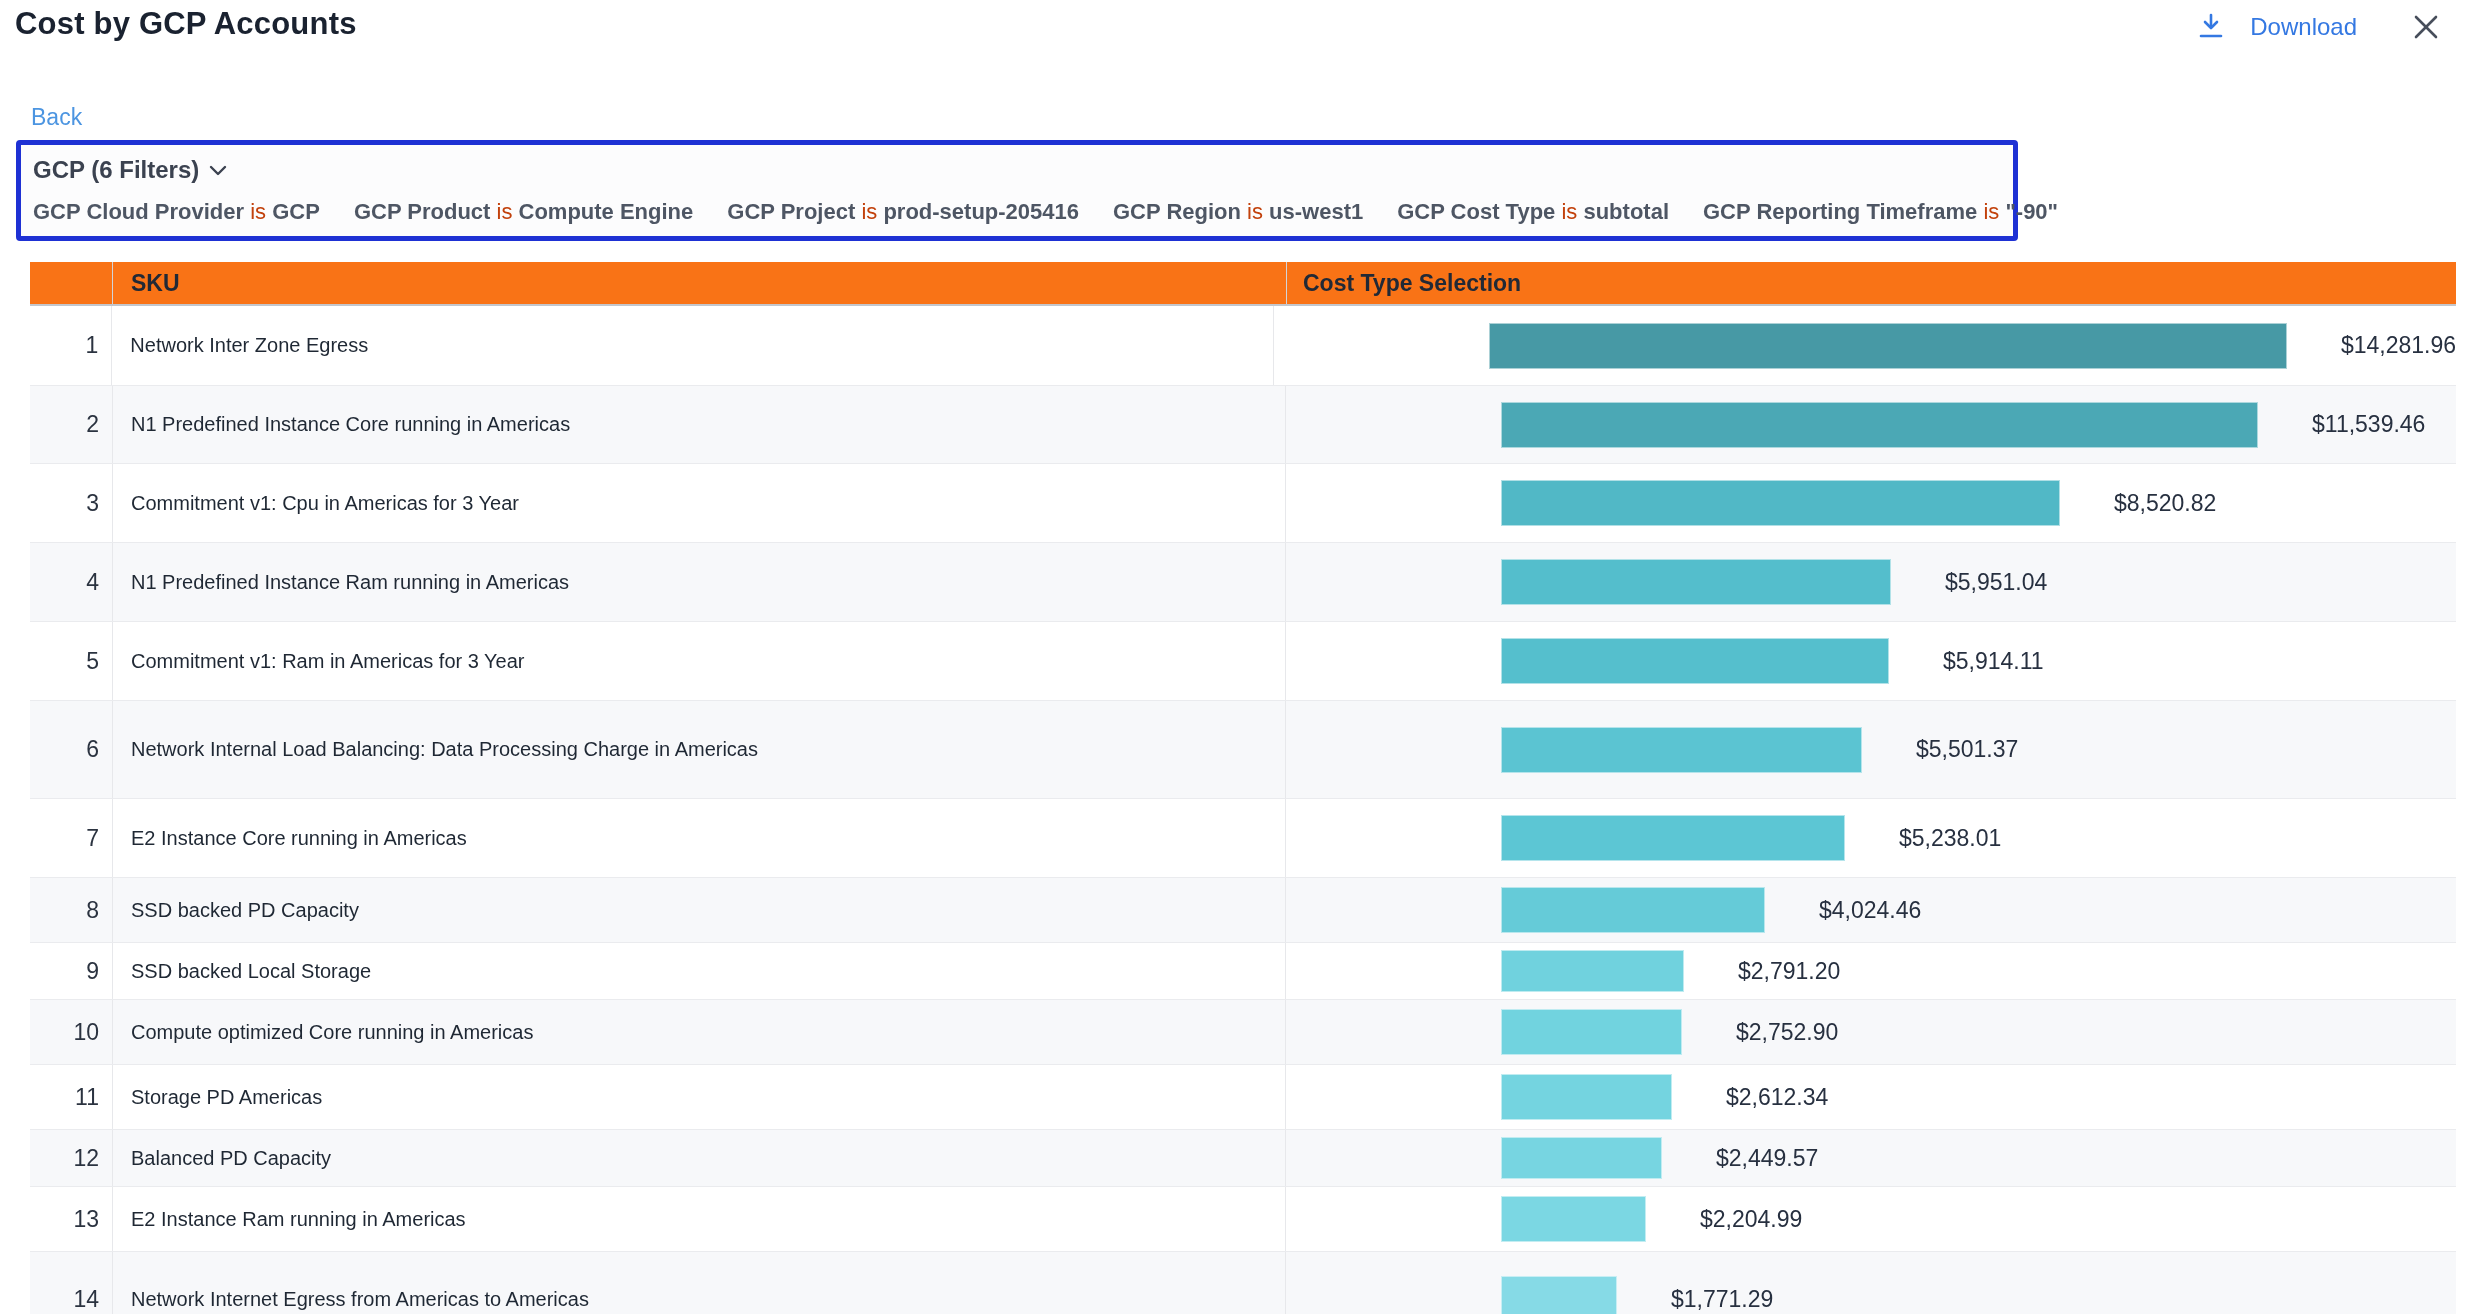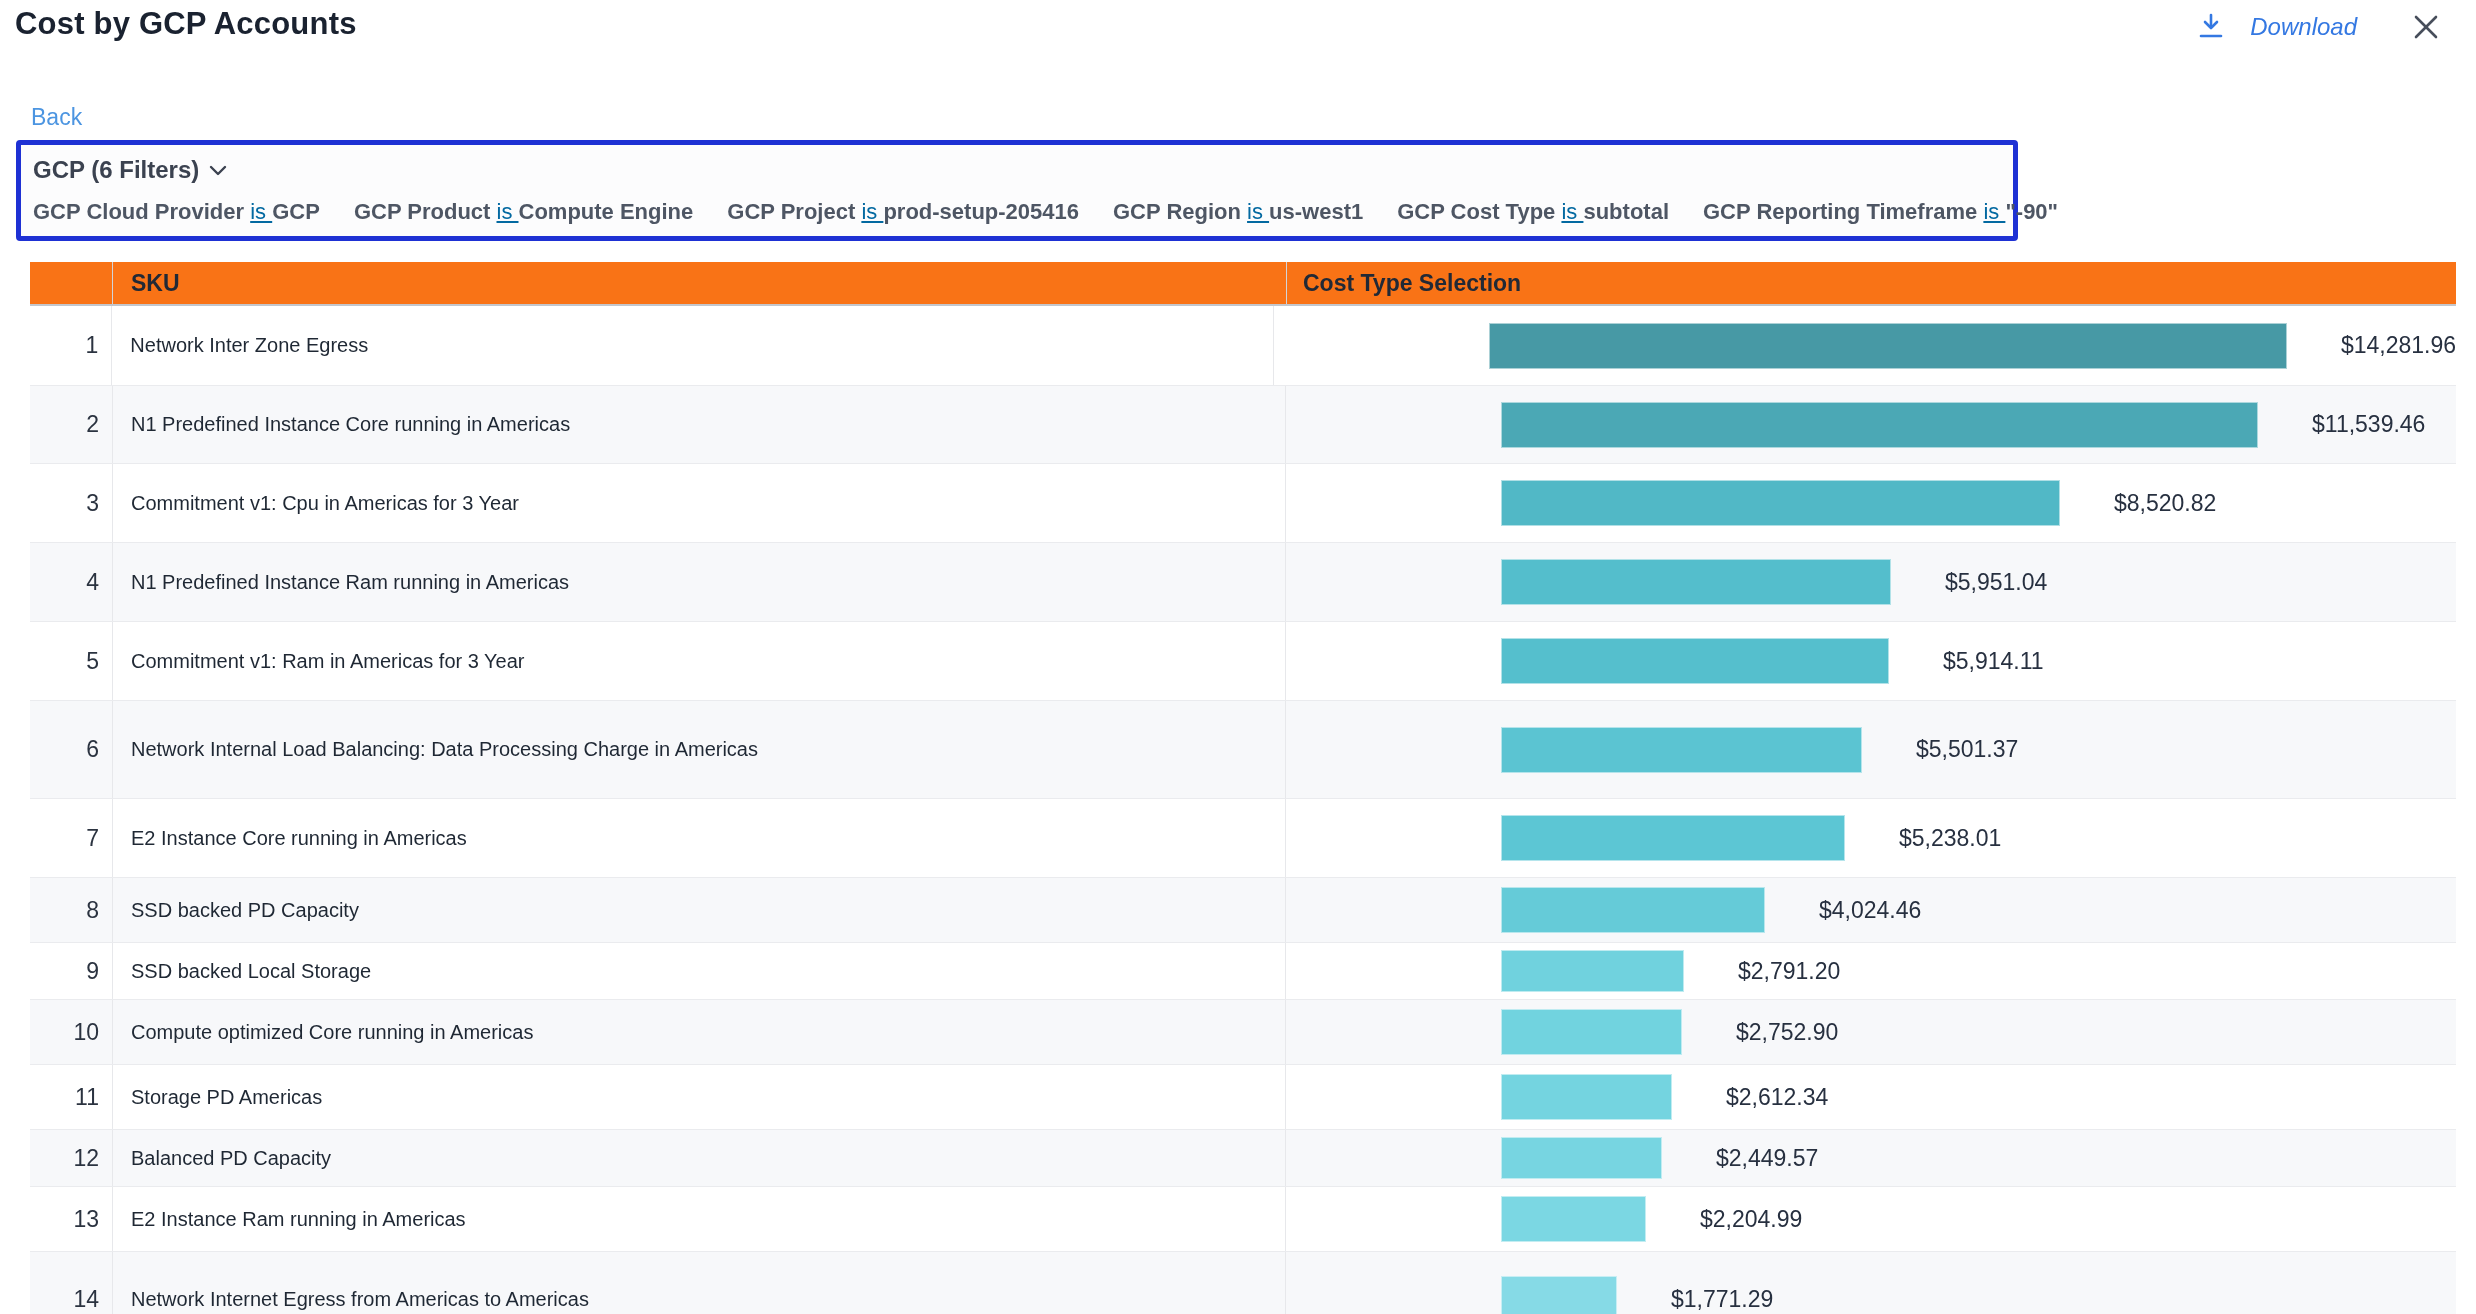--- a/index.html
+++ b/index.html
@@ -16,21 +16,21 @@
   .page-title {
     position: absolute; left: 15px; top: 6px;
     font-size: 31px; font-weight: 700; color: #1a2230; letter-spacing: .2px;
   }
   .top-actions {
     position: absolute; right: 33px; top: 10px;
     display: flex; align-items: center; gap: 52px;
   }
   .download-btn {
     display: flex; align-items: center; gap: 26px;
-    color: #3478e2; font-size: 24px; font-weight: 500; cursor: pointer; font-style: italic;
+    color: #3478e2; font-size: 24px; font-weight: 500; cursor: pointer;
   }
   .close-btn { width: 34px; height: 34px; cursor: pointer; display: flex; align-items: center; justify-content: center; }
 
   
   .back-link {
     position: absolute; left: 31px; top: 104px;
     font-size: 23px; color: #4c95e1; cursor: pointer; text-decoration: none;
   }
 
   
@@ -45,21 +45,21 @@
     display: inline-flex; align-items: center; gap: 10px;
     font-size: 24px; font-weight: 600; color: #3b4250; cursor: pointer;
     padding-left: 5px;
   }
   .filter-chips {
     margin-top: 15px; padding-left: 5px;
     display: flex; align-items: center; gap: 34px; white-space: nowrap;
   }
   .chip { font-size: 22px; }
   .chip .f { font-weight: 600; color: #4e5664; }
-  .chip .o { font-weight: 400; color: #0369a1; text-decoration: underline; }
+  .chip .o { font-weight: 400; color: #c2410c; }
 
   
   .cost-table { position: absolute; left: 30px; top: 262px; width: 2426px; }
   .thead {
     display: flex; align-items: center; height: 44px;
     background: #f97316; border-bottom: 2px solid #c3c6cc;
     font-size: 23px; font-weight: 700; color: #212936;
   }
   .th-num { width: 82px; align-self: stretch; }
   .th-sku { width: 1174px; padding-left: 18px; align-self: stretch; display: flex; align-items: center; border-left: 1px solid #d2d4d9; }

